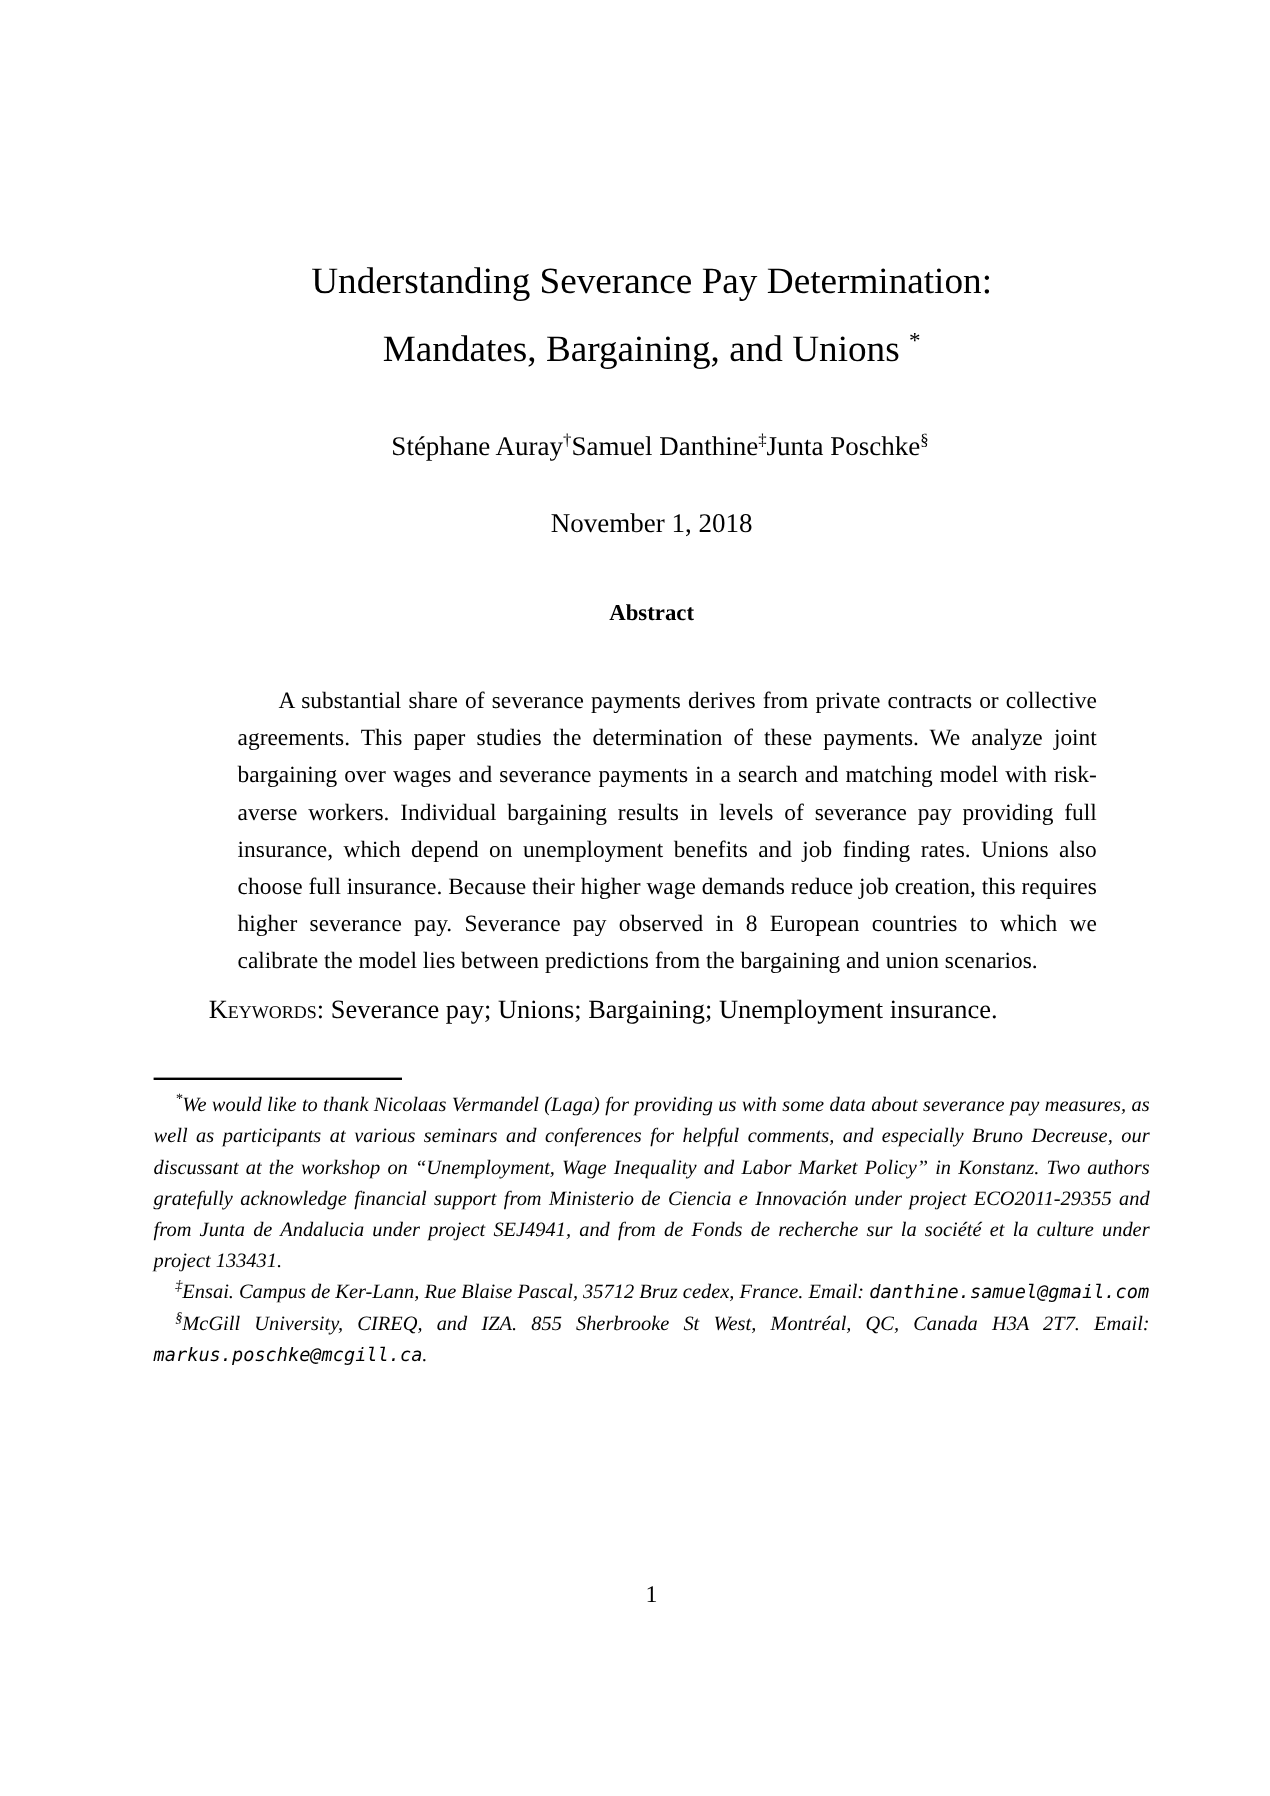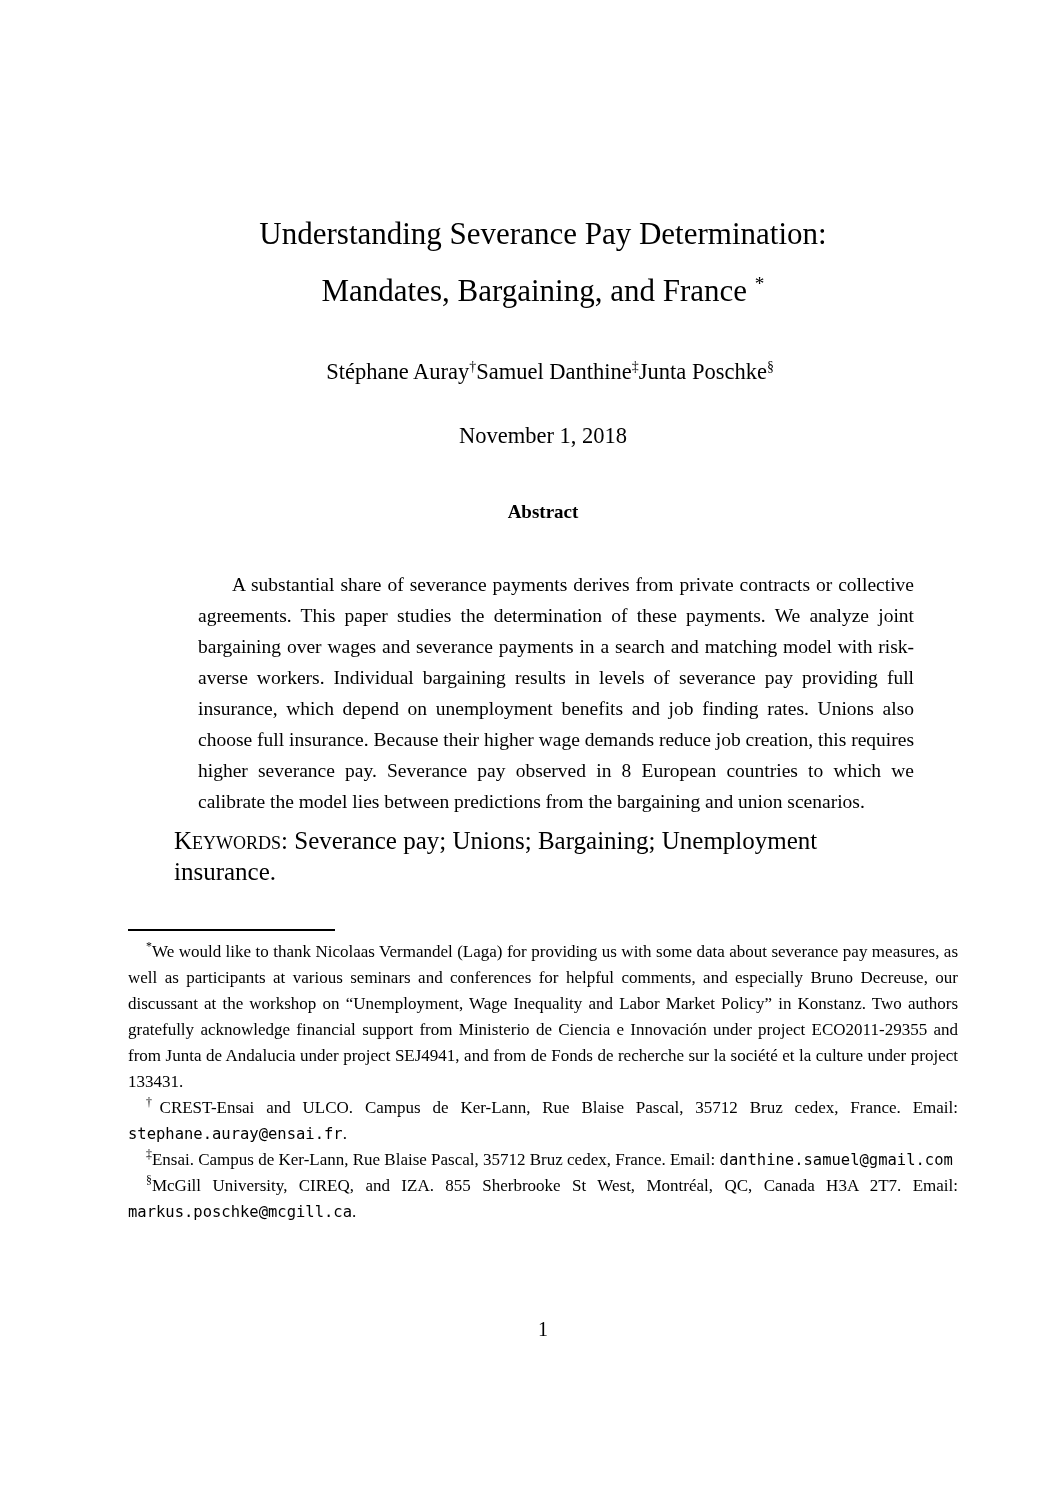--- a/index.html
+++ b/index.html
@@ -56,38 +56,39 @@
   }
   .abstract-body {
     margin: 46px 44px 0 70px;
     font-size: 19.5px;
     line-height: 31px;
     text-align: justify;
     text-indent: 34px;
   }
   .kv-line {
     margin: 8px 44px 0 46px;
-    font-size: 25px;
+    font-size: 22px;
     line-height: 31px;
     font-family: Liberation Serif, serif;
   }
   .kv-line.jel { margin-top: 6px; }
   .sc { font-variant: small-caps; }
   .fnrule {
     margin-top: 42px;
     width: 207px;
     border: 0;
     border-top: 2px solid #000;
     margin-left: 0;
   }
   .footnotes {
     margin-top: 7px;
     font-size: 17px;
     line-height: 26px;
     text-align: justify;
+    font-style: italic;
   }
   .fn {
     margin: 0;
     text-indent: 18px;
   }
   .fn sup {
     font-size: 70%;
     line-height: 0;
   }
   .tt {
@@ -102,21 +103,21 @@
     text-align: center;
     font-size: 20px;
   }
 </style>
 </head>
 <body>
 
 <div class="page">
   <div class="content">
 
-    <h1 class="title"><span>Understanding Severance Pay Determination:</span><br><span>Mandates, Bargaining, and France</span>
+    <h1 class="title"><span>Understanding Severance Pay Determination:</span><br><span>Mandates, Bargaining, and Unions</span>
       <sup>*</sup>
     </h1>
 
     <div class="authors">
       <span class="author"><span>Stéphane Auray</span><sup>†</sup></span>
       <span class="author"><span>Samuel Danthine</span><sup>‡</sup></span>
       <span class="author"><span>Junta Poschke</span><sup>§</sup></span>
     </div>
 
     <div class="date">November 1, 2018</div>
@@ -126,21 +127,20 @@
     <p class="abstract-body">A substantial share of severance payments derives from private contracts or collective agreements. This paper studies the determination of these payments. We analyze joint bargaining over wages and severance payments in a search and matching model with risk-averse workers. Individual bargaining results in levels of severance pay providing full insurance, which depend on unemployment benefits and job finding rates. Unions also choose full insurance. Because their higher wage demands reduce job creation, this requires higher severance pay. Severance pay observed in 8 European countries to which we calibrate the model lies between predictions from the bargaining and union scenarios.</p>
 
     <p class="kv-line"><span class="sc">Keywords:</span> <span>Severance pay; Unions; Bargaining; Unemployment insurance.</span></p>
 
 
     <hr class="fnrule">
 
     <div class="footnotes">
       <p class="fn"><sup>*</sup><span>We would like to thank Nicolaas Vermandel (Laga) for providing us with some data about severance pay measures, as well as participants at various seminars and conferences for helpful comments, and especially Bruno Decreuse, our discussant at the workshop on “Unemployment, Wage Inequality and Labor Market Policy” in Konstanz. Two authors gratefully acknowledge financial support from Ministerio de Ciencia e Innovación under project ECO2011-29355 and from Junta de Andalucia under project SEJ4941, and from de Fonds de recherche sur la société et la culture under project 133431.</span></p>
 
-      <p class="fn"><sup>†</sup><span>CREST-Ensai and ULCO. Campus de Ker-Lann, Rue Blaise Pascal, 35712 Bruz cedex, France. Email: </span><span class="tt">stephane.auray@ensai.fr</span><span>.</span></p>
 
       <p class="fn"><sup>‡</sup><span>Ensai. Campus de Ker-Lann, Rue Blaise Pascal, 35712 Bruz cedex, France. Email: </span><span class="tt">danthine.samuel@gmail.com</span><span></span></p>
 
       <p class="fn"><sup>§</sup><span>McGill University, CIREQ, and IZA. 855 Sherbrooke St West, Montréal, QC, Canada H3A 2T7. Email: </span><span class="tt">markus.poschke@mcgill.ca</span><span>.</span></p>
     </div>
   </div>
 
   <div class="pageno">1</div>
 </div>
 

